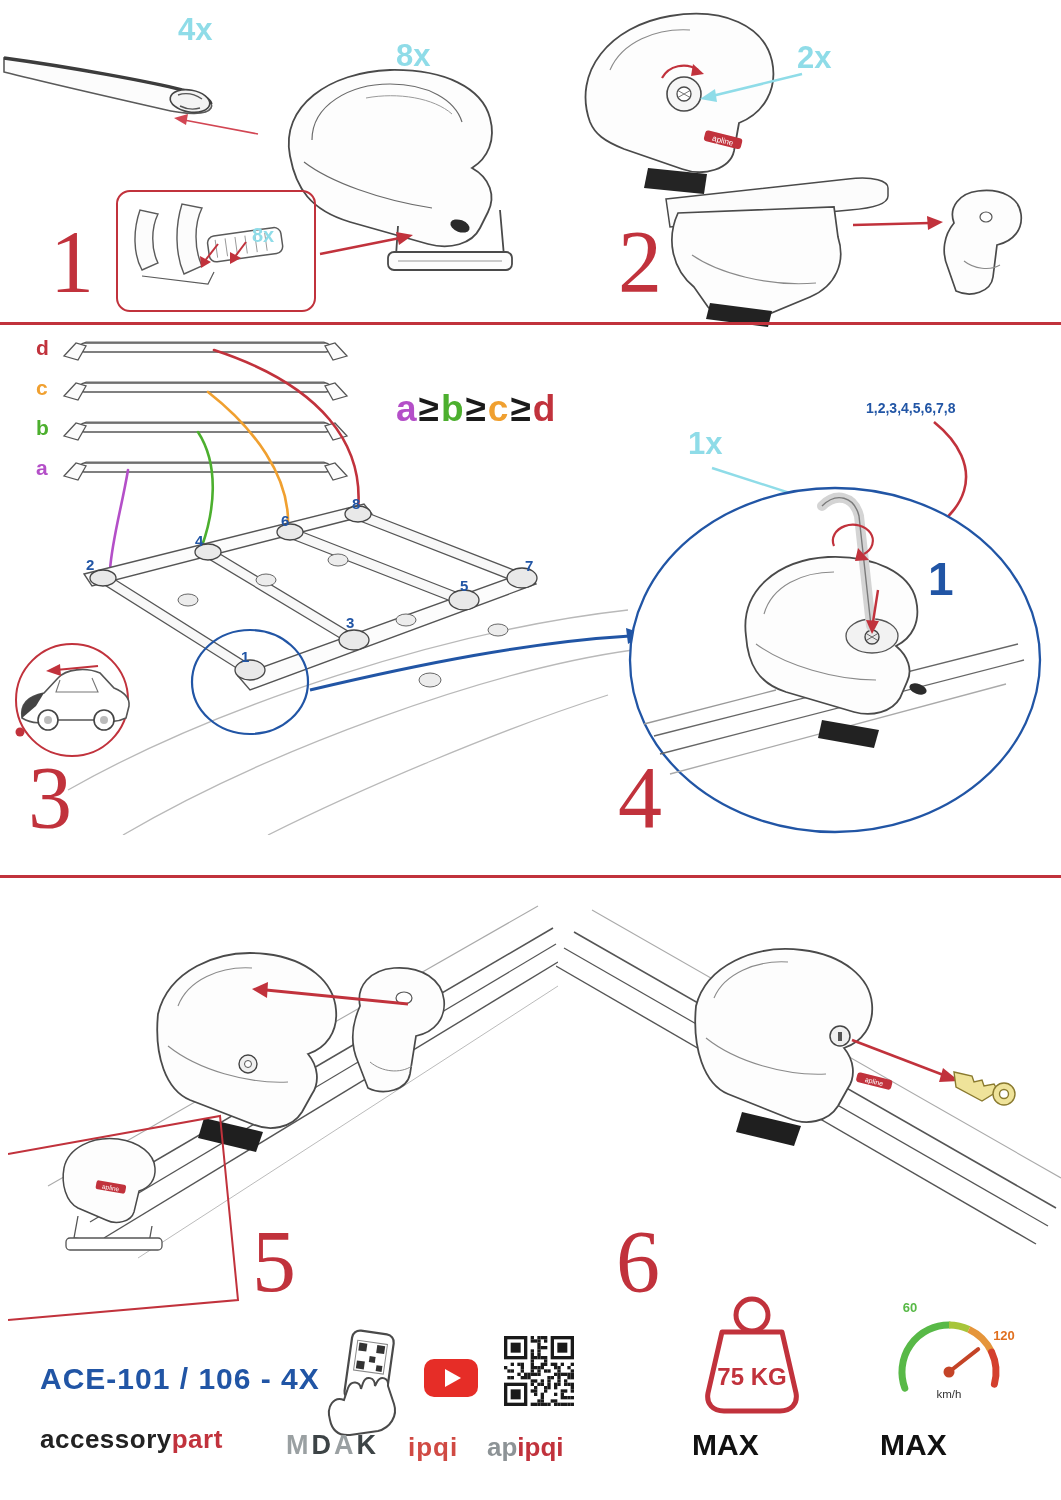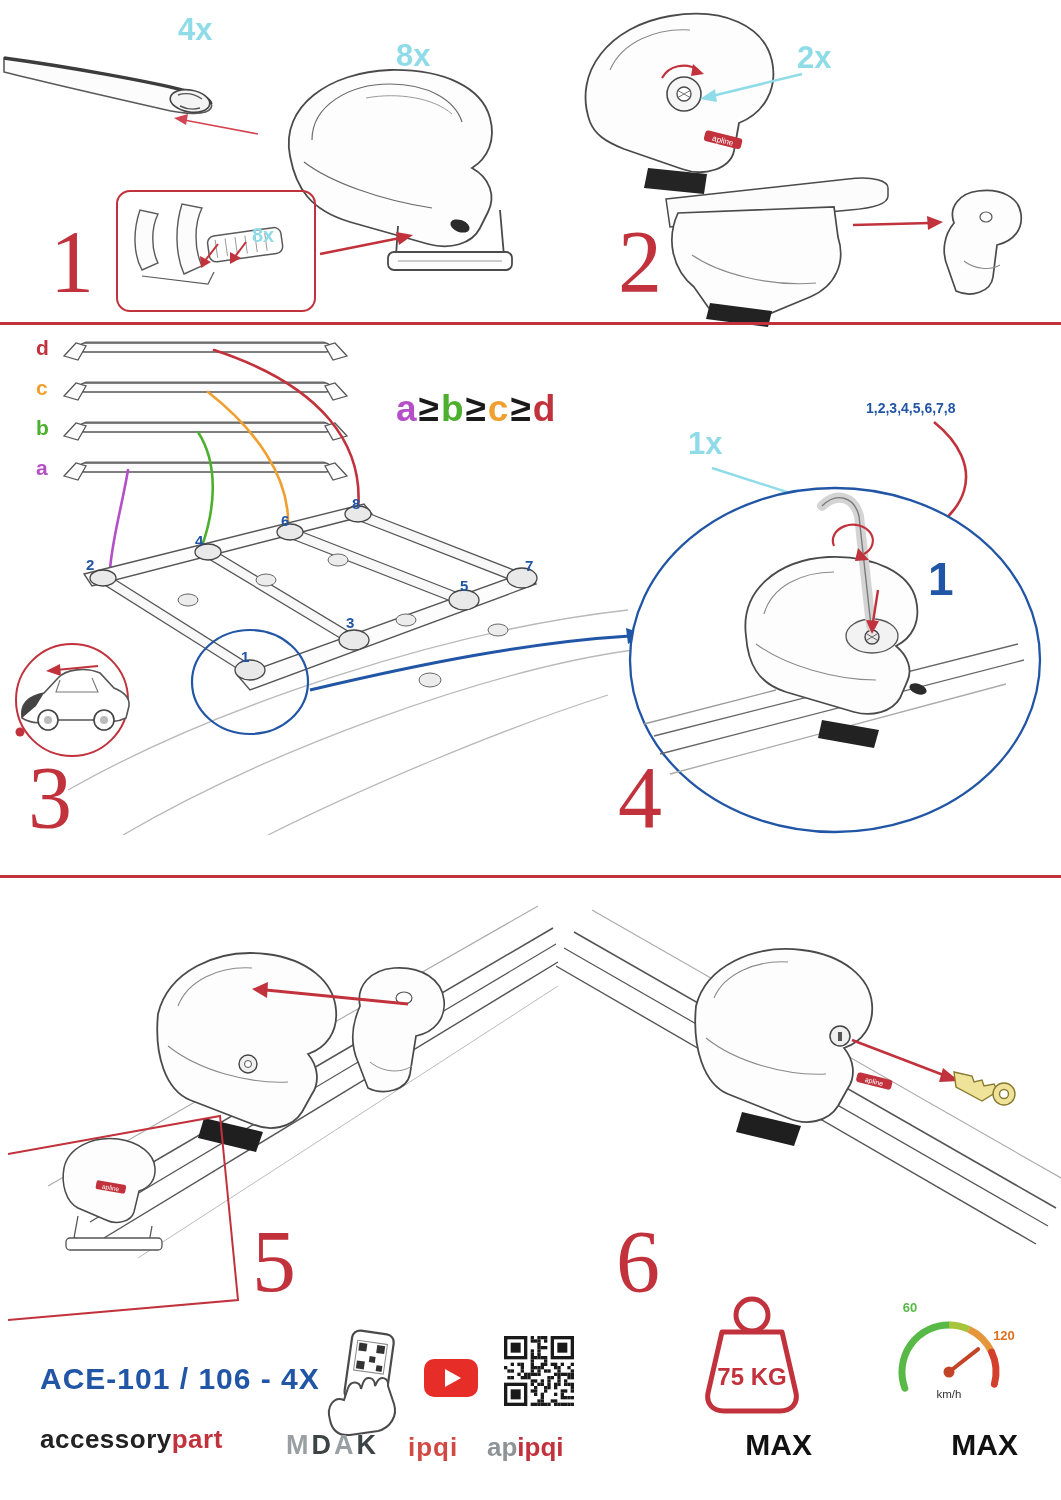--- a/index.html
+++ b/index.html
@@ -18,21 +18,21 @@
   .formula{display:flex;gap:2px;font-size:37px;font-weight:bold;font-family:"Liberation Sans",sans-serif}
   .seq{color:#2155a5;font-weight:bold;font-size:14px}
   .callout-1{color:#2155a5;font-weight:bold;font-size:46px}
   .model{color:#2155a5;font-weight:bold;font-size:30px;letter-spacing:1px}
   .brand{font-size:26px;font-weight:700;letter-spacing:0.5px}
   .brand .b1{color:#222}.brand .b2{color:#c1323c}
   .logo-mdak{display:flex;font-size:27px;font-weight:bold;letter-spacing:3px}
   .logo-ipqi{font-size:26px;font-weight:600;color:#d04a43;letter-spacing:1px}
   .logo-apline{font-size:26px;font-weight:700}
   .logo-apline .g{color:#8d9396}.logo-apline .r{color:#c1323c}
-  .max-label{font-size:30px;font-weight:bold;color:#111;text-align:right}
+  .max-label{font-size:30px;font-weight:bold;color:#111;text-align:left}
   .bar-row{display:flex;align-items:center}
 </style>
 </head>
 <body>
 
 <div class="page">
 
   <span class="abs qty t" style="left:178px;top:12px">4x</span>
   <span class="abs qty t" style="left:396px;top:38px">8x</span>
 

